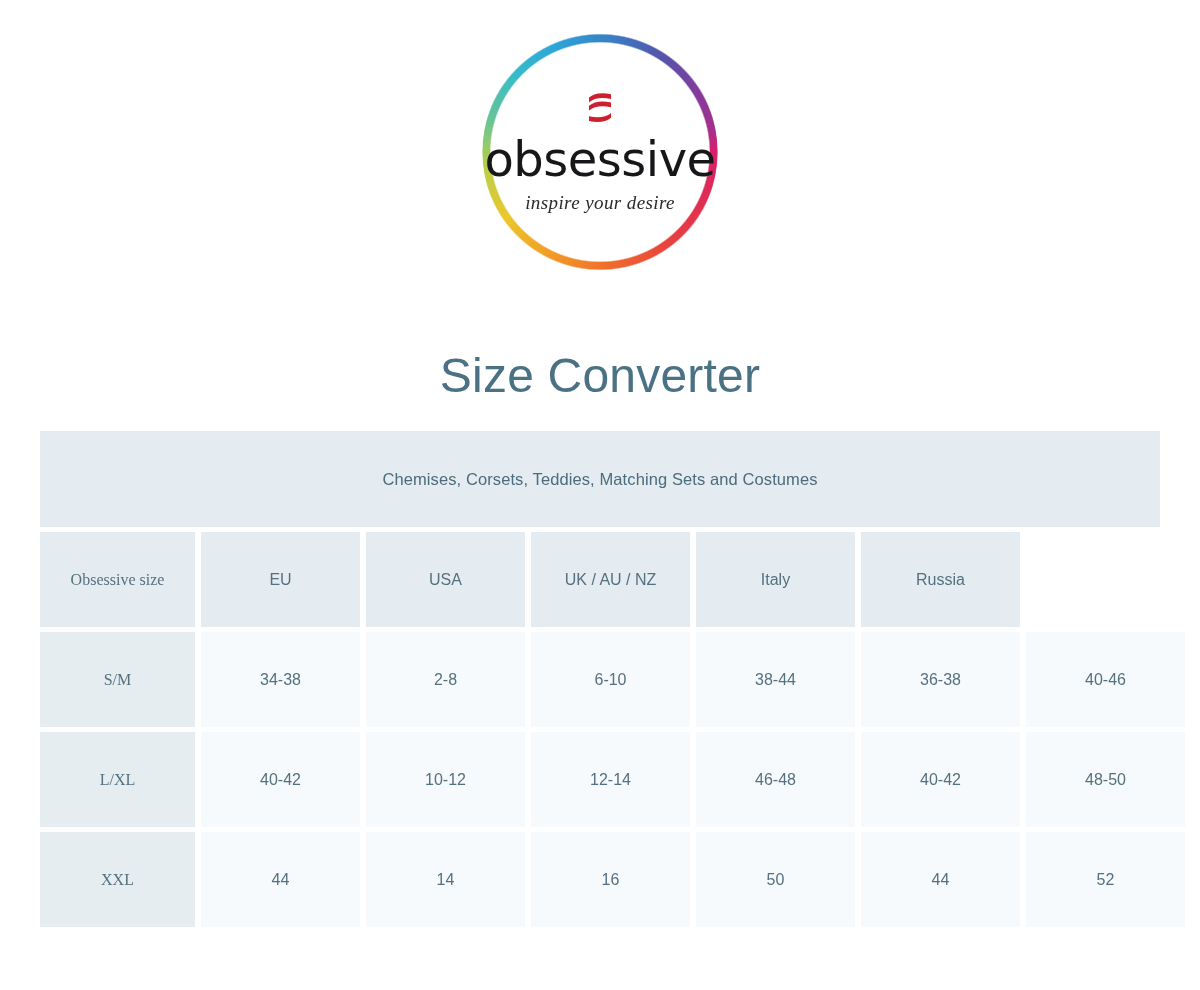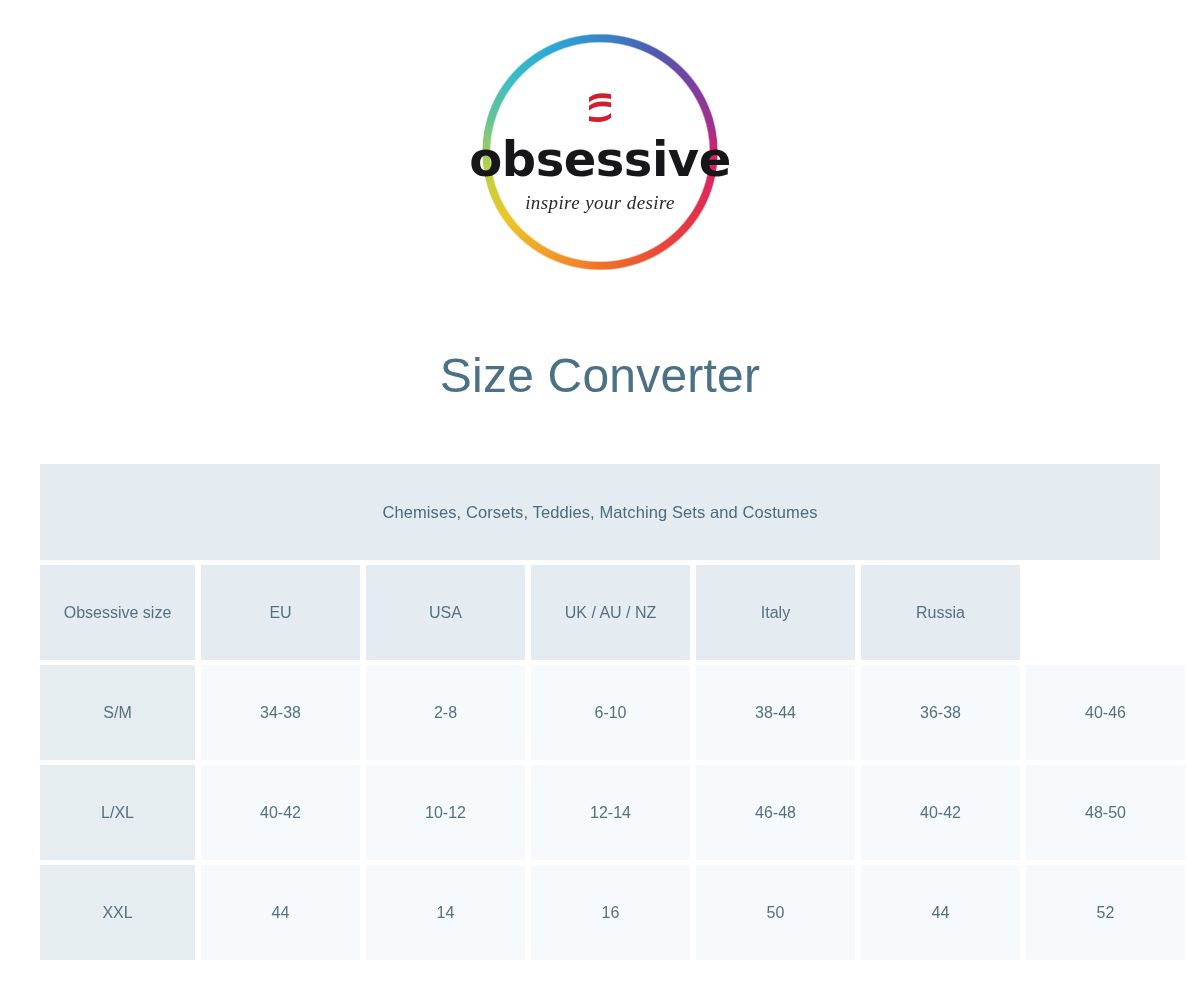--- a/index.html
+++ b/index.html
@@ -66,21 +66,21 @@
     width: 30px;
     height: 42px;
     margin-bottom: 2px;
   }
   .logo-word {
     font-family: "DejaVu Sans", sans-serif;
     font-size: 48px;
     letter-spacing: -0.5px;
     color: #17171a;
     line-height: 1;
-    font-weight: 700;
+    font-weight: 400;
   }
   .logo-tagline {
     font-family: "Liberation Serif", serif;
     font-style: italic;
     font-size: 19px;
     color: #2a2a2e;
     margin-top: 9px;
     letter-spacing: 0.4px;
   }
 
@@ -94,21 +94,21 @@
     font-size: 48px;
     font-weight: 400;
     color: #4a7184;
     letter-spacing: 0.2px;
   }
 
   
   .table-block {
     position: absolute;
     left: 40px;
-    top: 464px;
+    top: 431px;
     width: 1120px;
   }
   .caption-band {
     height: 96px;
     background: #e5ecf1;
     display: flex;
     align-items: center;
     justify-content: center;
     font-size: 16.5px;
     color: #4c6b7c;
@@ -124,20 +124,21 @@
     height: 95px;
     display: flex;
     align-items: center;
     justify-content: center;
     font-size: 16px;
     color: #55707f;
     box-sizing: border-box;
   }
   .cell.first {
     flex: 0 0 155px;
+    font-family: Liberation Serif, serif;
   }
   .header-row .cell {
     background: #e5ecf1;
   }
   .body-row .cell {
     background: #f6fafc;
   }
   .body-row .cell.first {
     background: #e6edf1;
   }

